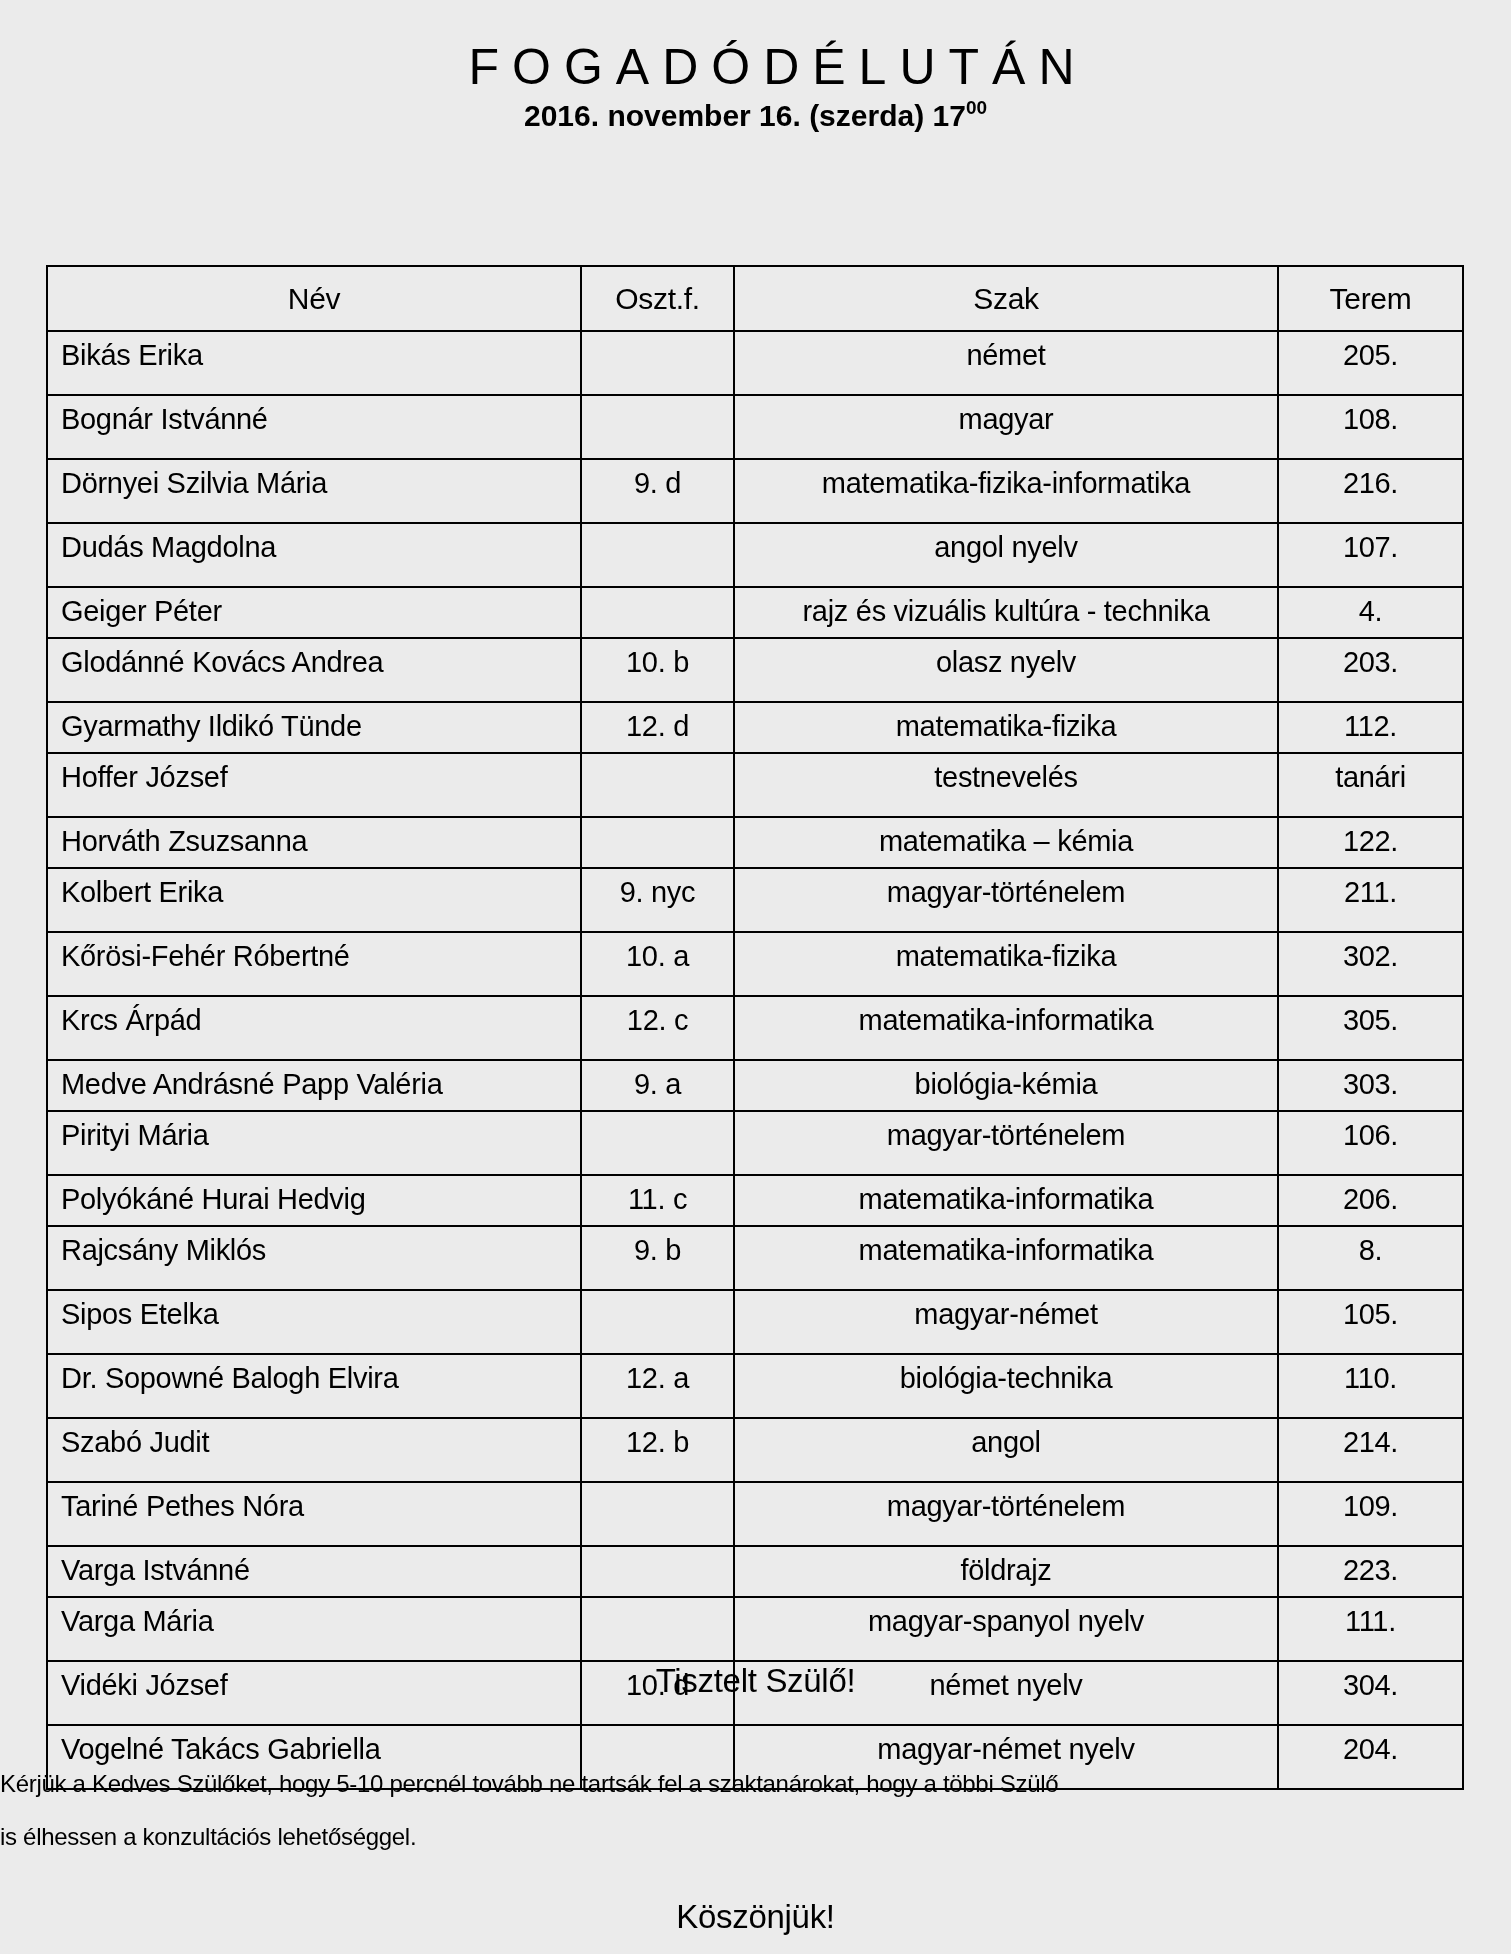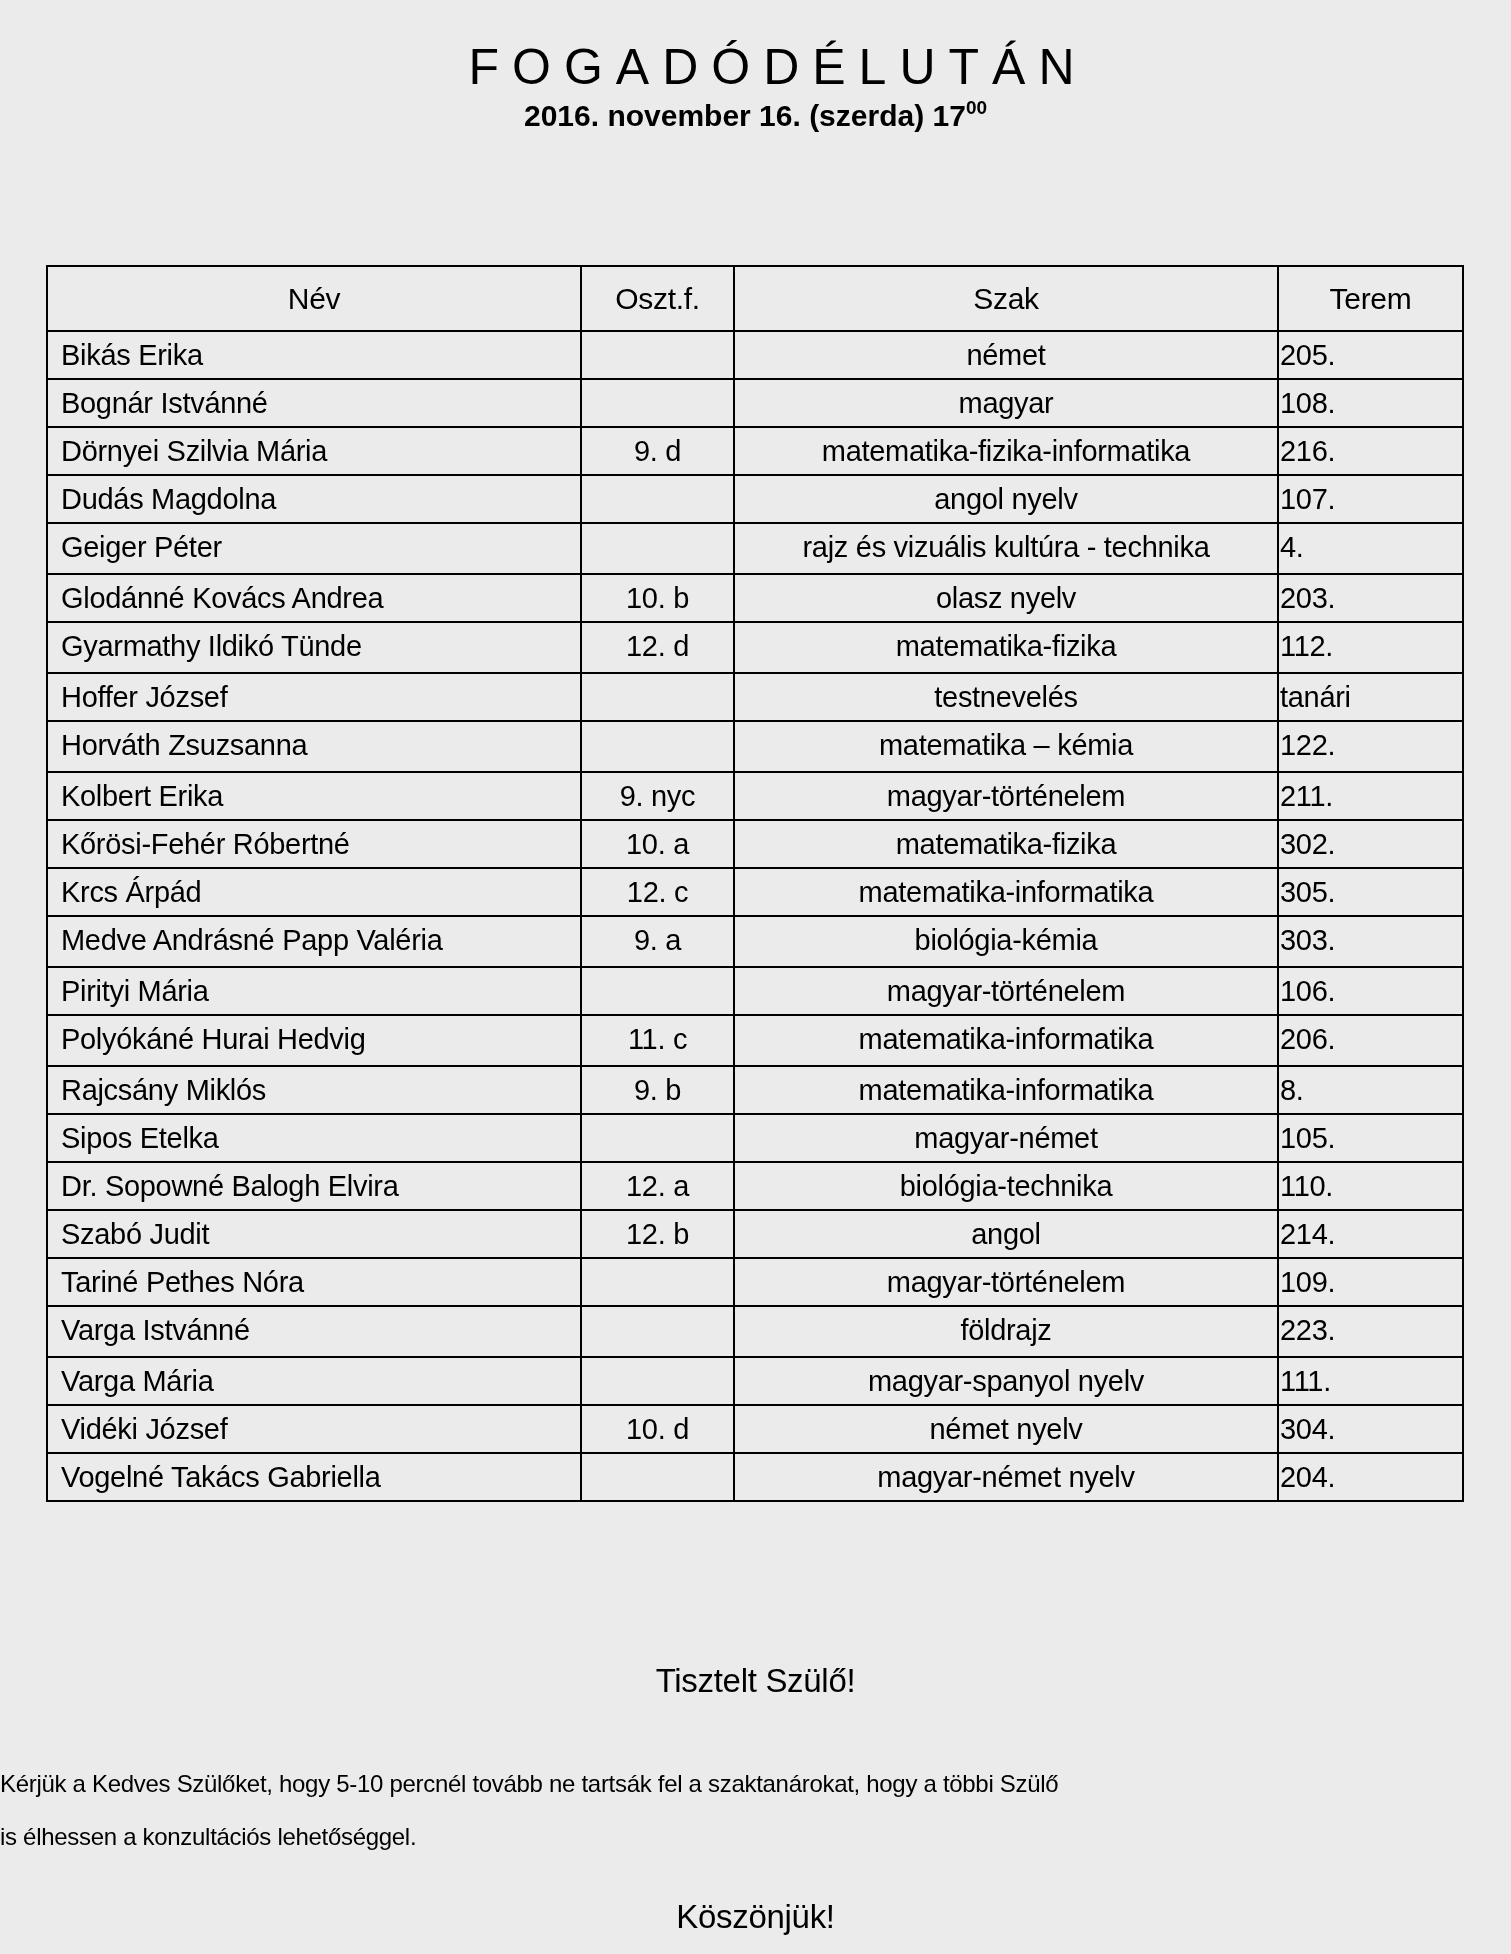--- a/index.html
+++ b/index.html
@@ -59,26 +59,26 @@
   table.teachers td {
     border: 2px solid #000;
     font-size: 29px;
     line-height: 36px;
     vertical-align: top;
     padding-top: 5px;
     letter-spacing: -0.3px;
     overflow: hidden;
     white-space: nowrap;
   }
-  tr.row { height: 48px; }
+  tr.row { height: 64px; }
   tr.row.tall { height: 51px; }
   td.c-name  { text-align: left; padding-left: 13px; }
   td.c-osztf { text-align: center; }
   td.c-szak  { text-align: center; }
-  td.c-terem { }
+  td.c-terem { text-align: center; }
   .salutation {
     position: absolute;
     top: 1662px; left: 0; width: 100%;
     text-align: center;
     font-size: 33px;
     letter-spacing: -0.3px;
   }
   .message {
     position: absolute;
     top: 1757px; left: 0; width: 100%;

